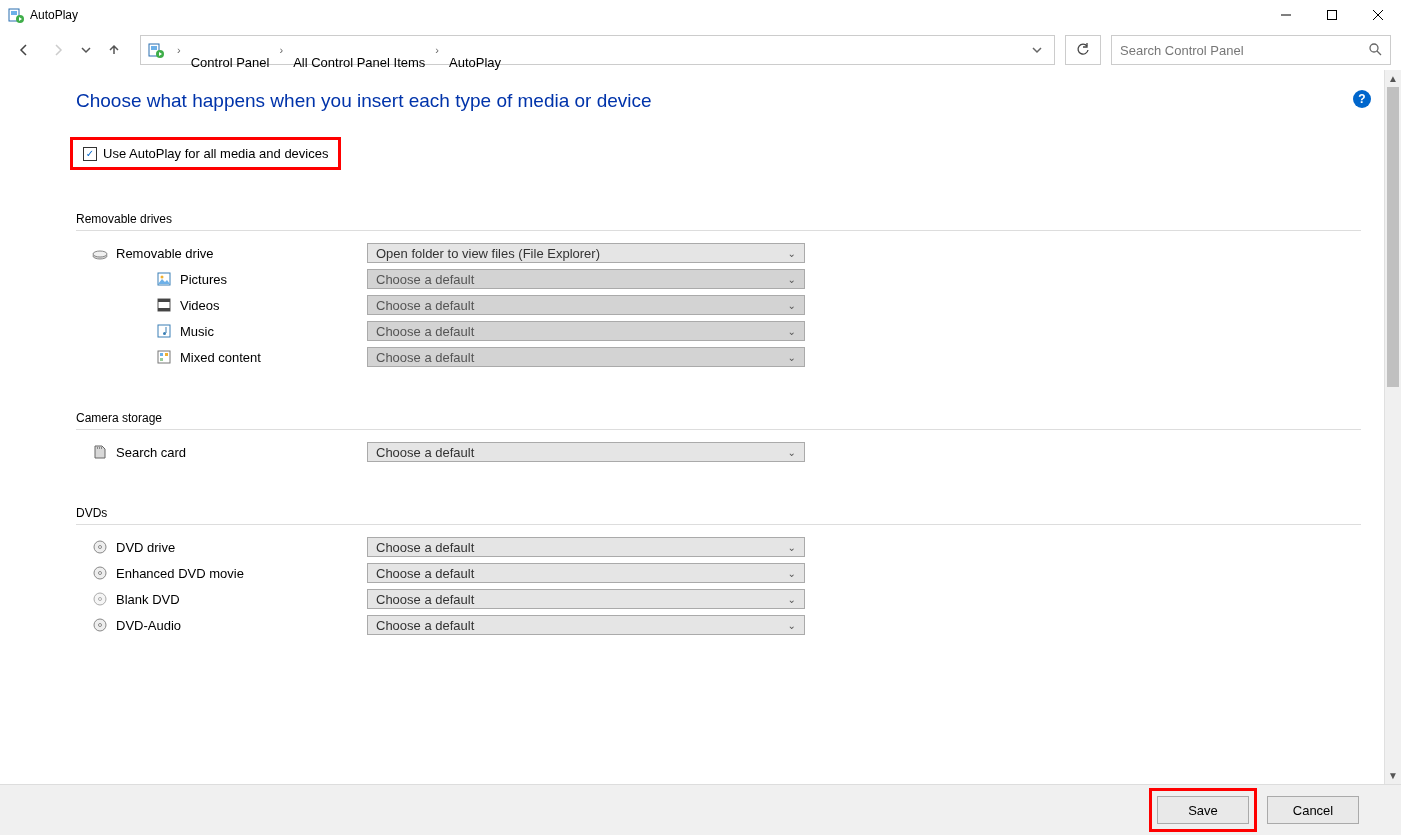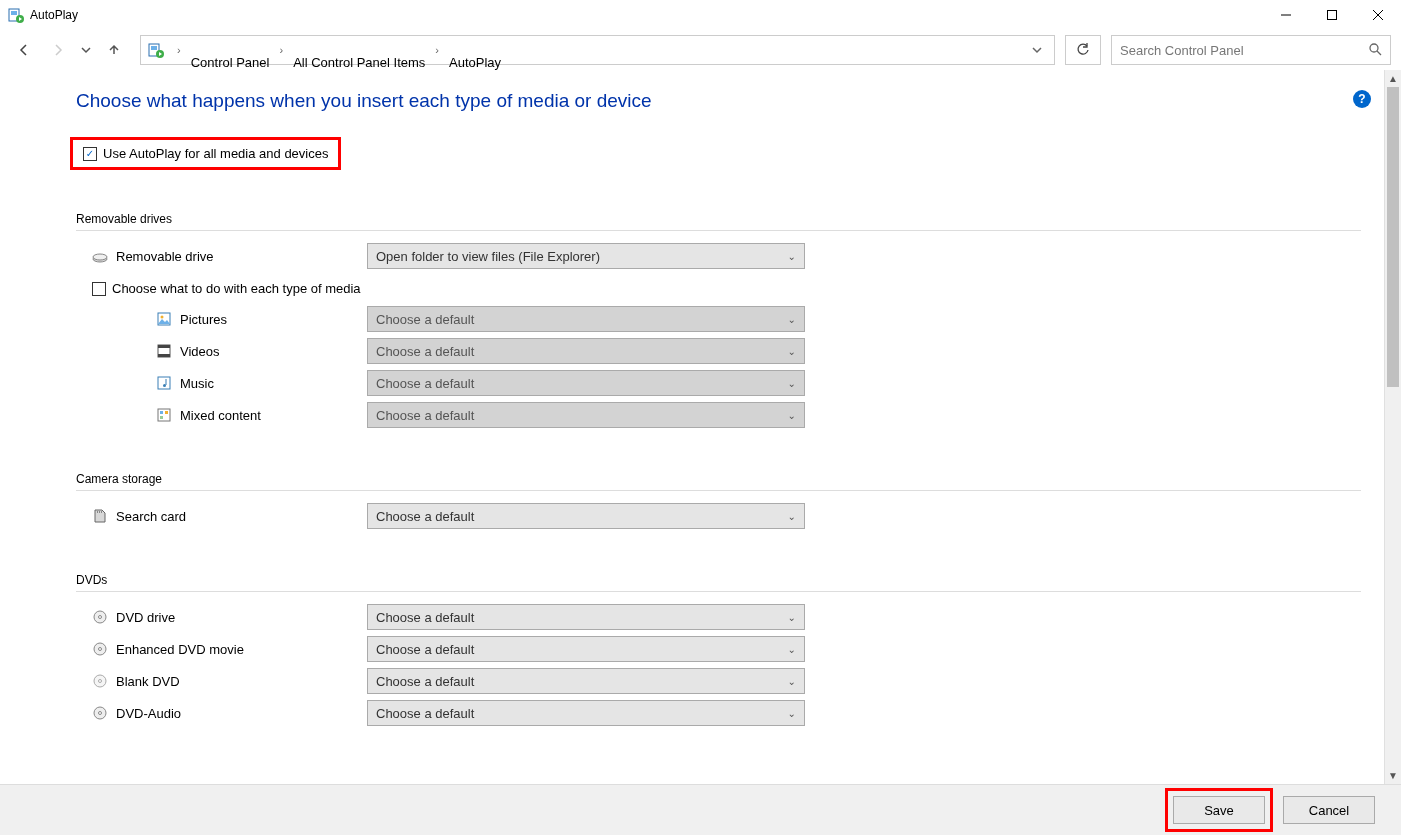--- a/index.html
+++ b/index.html
@@ -225,21 +225,21 @@
   .row .icon16 {
     width: 16px;
     height: 16px;
     display: inline-flex;
     align-items: center;
     justify-content: center;
     flex-shrink: 0;
   }
   .dropdown {
     width: 438px;
-    height: 26px;
+    height: 20px;
     border: 1px solid #aaa;
     background: #e5e5e5;
     display: flex;
     align-items: center;
     padding: 0 8px;
     position: relative;
     color: #333;
   }
   .dropdown.disabled {
     background: #d3d3d3;
@@ -255,21 +255,21 @@
   }
 
   
   .footer {
     height: 51px;
     background: #f0f0f0;
     border-top: 1px solid #ddd;
     display: flex;
     align-items: center;
     justify-content: flex-end;
-    padding-right: 26px;
+    padding-right: 42px;
     gap: 10px;
   }
   .btn {
     width: 92px;
     height: 28px;
     background: #e9e9e9;
     border: 1px solid #aaa;
     display: flex;
     align-items: center;
     justify-content: center;
@@ -404,24 +404,20 @@
             </svg>
         </span>
         <span>Removable drive</span>
       </div>
       <div class="dropdown">
         <span class="dd-text">Open folder to view files (File Explorer)</span>
         <span class="dd-arrow">⌄</span>
       </div>
     </div>
 
-    <div class="sub-check-row">
-      <span class="chk"></span>
-      <span>Choose what to do with each type of media</span>
-    </div>
 
     <div class="row">
       <div class="indent2"></div>
       <div class="label sub">
         <span class="icon16">
           <svg width="14" height="14">
               <rect x="1" y="1" width="12" height="12" fill="#fff" stroke="#3a7fb5"></rect>
               <circle cx="5" cy="5" r="1.5" fill="#f0b030"></circle>
               <path d="M1 12 L5 7 L8 10 L10 8 L13 12 Z" fill="#6cb0e8"></path>
             </svg>

